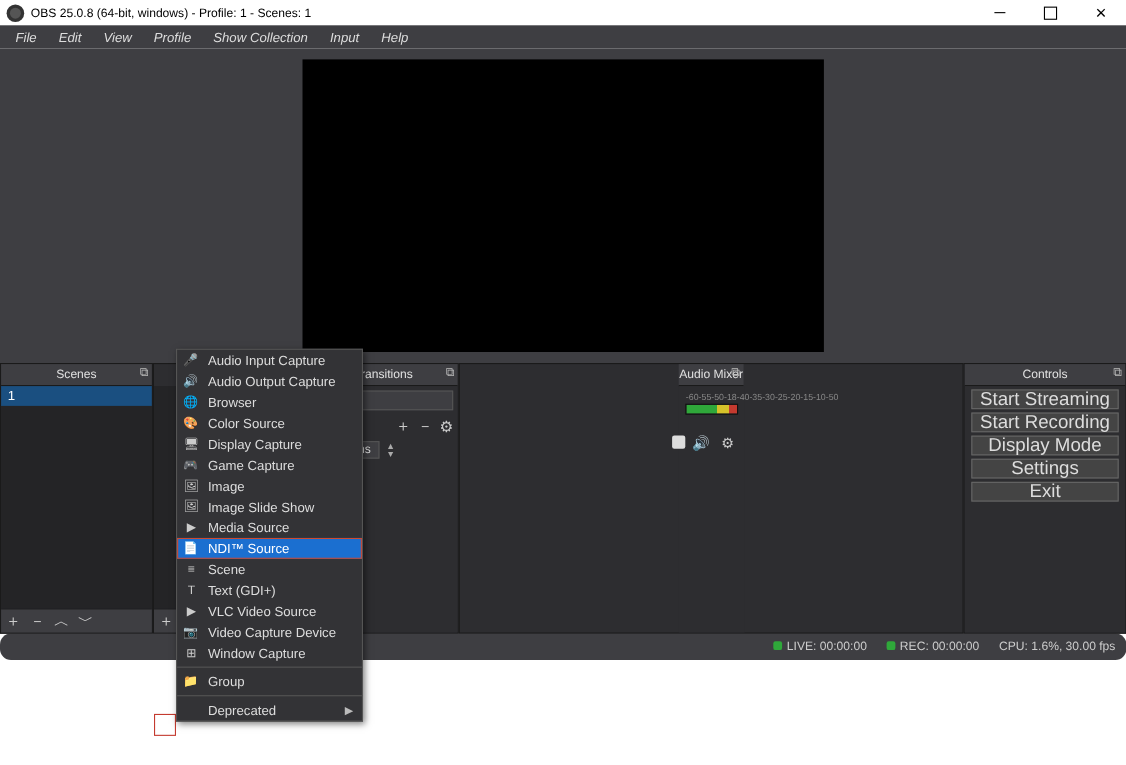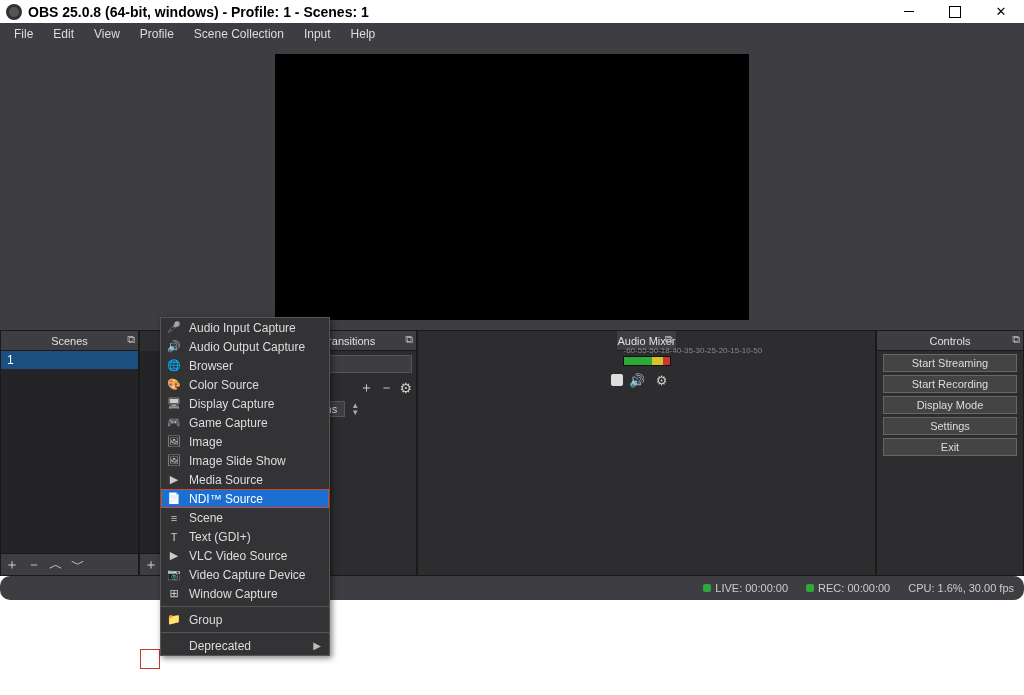--- a/index.html
+++ b/index.html
@@ -1,50 +1,50 @@
 <!DOCTYPE html>
 <html><head>
 <meta charset="utf-8">
 <style>
   * { box-sizing: border-box; margin: 0; padding: 0; font-family: "Segoe UI", Tahoma, sans-serif; }
   body { width: 1024px; height: 695px; background: #fff; overflow: hidden; font-size: 12px; color: #e0e0e0; }
   .titlebar { height: 23px; background: #fff; display: flex; align-items: center; color: #000; }
   .titlebar .obs-icon { width:16px; height:16px; margin: 0 6px; background:#333; border-radius:50%; position:relative; }
   .titlebar .obs-icon:before{content:"";position:absolute;inset:3px;border-radius:50%;background:#555;}
-  .titlebar .title { flex:1; font-size:14px;font-weight:bold; }
+  .titlebar .title { flex:1; font-size:11px; }
   .winbtn { width:46px; height:23px; display:flex; align-items:center; justify-content:center; color:#000; font-size:13px; }
   .winbtn.min:before{content:"";width:10px;height:1px;background:#000;display:block;}
   .winbtn.max:before{content:"";width:10px;height:10px;border:1px solid #000;display:block;}
   .winbtn.close:before{content:"✕";font-size:13px;color:#000;}
   .menubar { height:21px; background:#3e3e42; display:flex; align-items:center; padding:0 4px; color:#ddd; }
-  .menubar .mi { padding:2px 10px; cursor:default; }
+  .menubar .mi { padding:2px 10px; cursor:default;font-style:italic; }
   .workspace { background:#3e3e42; height:286px; display:flex; align-items:center; justify-content:center; }
   .preview { width:474px; height:266px; background:#000; }
   .panels { display:flex; background:#3e3e42; height:246px; }
   .panel { border:1px solid #1a1a1a; background:#2d2d30; display:flex; flex-direction:column; }
   .panel.scenes{width:139px;} .panel.sources{width:141px;} .panel.transitions{width:137px;}
   .panel.mixer{width:459px;align-items:center;} .panel.controls{width:148px;}
   .phead{height:20px;background:#3e3e42;border-bottom:1px solid #1a1a1a;display:flex;align-items:center;justify-content:center;position:relative;font-size:11px;}
   .phead .pop{position:absolute;right:3px;top:2px;font-size:11px;color:#bbb;}
   .pbody{flex:1;background:#242426;position:relative;overflow:visible;}
   .scenes .pbody .item{background:#1a4f80;color:#fff;padding:2px 6px;font-size:12px;}
   .ptoolbar{height:22px;background:#3e3e42;border-top:1px solid #1a1a1a;display:flex;align-items:center;padding:0 4px;gap:8px;}
   .tbtn{font-size:14px;color:#ccc;cursor:default;}
   .sources .placeholder{position:absolute;top:110px;left:0;right:0;text-align:center;font-size:11px;color:#aaa;line-height:15px;}
   .transitions .sel{margin:4px;height:18px;background:#3e3e42;border:1px solid #555;}
   .transitions .row{display:flex;align-items:center;gap:6px;padding:2px 4px;font-size:11px;color:#ccc;}
   .transitions .row .num{width:48px;height:16px;background:#3e3e42;border:1px solid #555;color:#ddd;padding:0 3px;font-size:11px;}
   .mixer .label{display:flex;justify-content:space-between;padding:3px 6px;font-size:10px;color:#bbb;}
-  .meter{height:10px;margin:5px 6px;background:linear-gradient(90deg,#2fa83a 0%,#2fa83a 60%,#d6c22a 60%,#d6c22a 85%,#c43a2f 85%,#c43a2f 100%);position:relative;border:1px solid #111;}
+  .meter{height:10px;margin:16px 6px;background:linear-gradient(90deg,#2fa83a 0%,#2fa83a 60%,#d6c22a 60%,#d6c22a 85%,#c43a2f 85%,#c43a2f 100%);position:relative;border:1px solid #111;}
   .meter .ticks{position:absolute;top:-11px;left:0;right:0;display:flex;justify-content:space-between;font-size:8px;color:#888;}
   .slider{height:18px;margin:4px 6px;display:flex;align-items:center;gap:6px;}
   .track{flex:1;height:4px;background:#3fa8dd;position:relative;border-radius:2px;}
   .track .thumb{position:absolute;right:0;top:-4px;width:12px;height:12px;background:#ddd;border-radius:2px;}
   .slider .sp{width:18px;height:18px;display:flex;align-items:center;justify-content:center;color:#ccc;font-size:13px;}
-  .controls .btn{margin:3px 6px;height:18px;background:#444;border:1px solid #666;color:#ddd;font-size:11px;display:flex;align-items:center;justify-content:center;}
+  .controls .btn{margin:3px 6px;height:18px;background:#444;border:1px solid #666;color:#ddd;font-size:17px;display:flex;align-items:center;justify-content:center;}
   .statusbar{height:24px;background:#3e3e42;display:flex;align-items:center;justify-content:flex-end;color:#ccc;font-size:11px;gap:18px;padding:0 10px;border-radius:10px;}
   .statusbar .dot{width:8px;height:8px;background:#2fa83a;border-radius:2px;display:inline-block;margin-right:4px;}
   
   .cmenu{position:absolute;left:160px;top:317px;width:170px;background:#333336;border:1px solid #555;box-shadow:2px 2px 6px rgba(0,0,0,.5);z-index:100;}
   .cmenu .mi{display:flex;align-items:center;height:19px;padding:0 8px 0 6px;font-size:12px;color:#ddd;gap:8px;}
   .cmenu .mi .ic{width:14px;text-align:center;font-size:11px;color:#ccc;}
   .cmenu .mi.sel{background:#1b6fd0;color:#fff;}
   .cmenu .mi.sel.hl{box-shadow:inset 0 0 0 1px #d04a2f;} 
   .cmenu .sep{height:1px;background:#555;margin:3px 0;}
   .cmenu .mi .arrow{margin-left:auto;font-size:10px;color:#bbb;}
@@ -59,21 +59,21 @@
   <div class="winbtn min"></div>
   <div class="winbtn max"></div>
   <div class="winbtn close"></div>
 </div>
 
 <div class="menubar">
   <div class="mi">File</div>
   <div class="mi">Edit</div>
   <div class="mi">View</div>
   <div class="mi">Profile</div>
-  <div class="mi">Scene Collection</div>
+  <div class="mi">Show Collection</div>
   <div class="mi">Input</div>
   <div class="mi">Help</div>
 </div>
 
 <div class="workspace">
   <div class="preview"></div>
 </div>
 
 <div class="panels">
 

